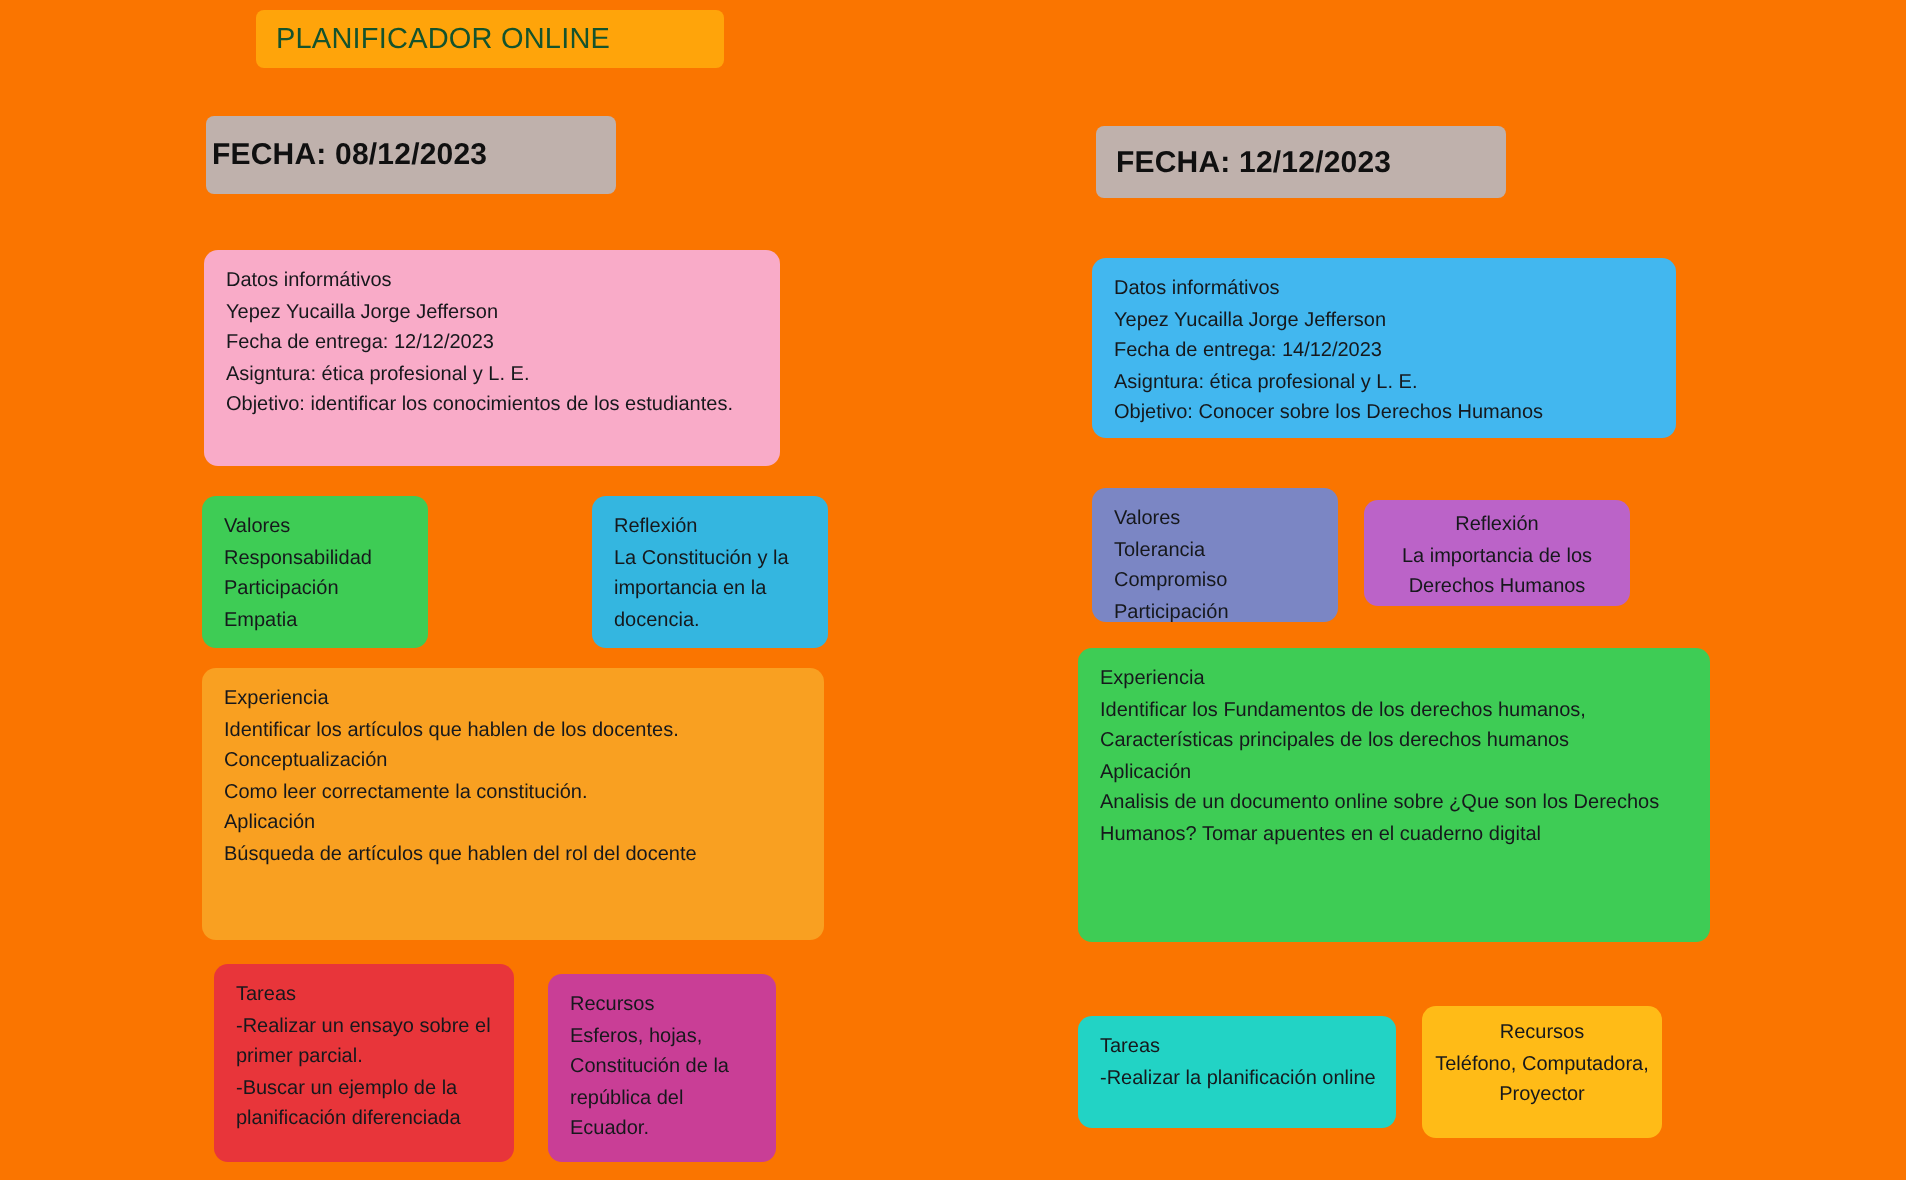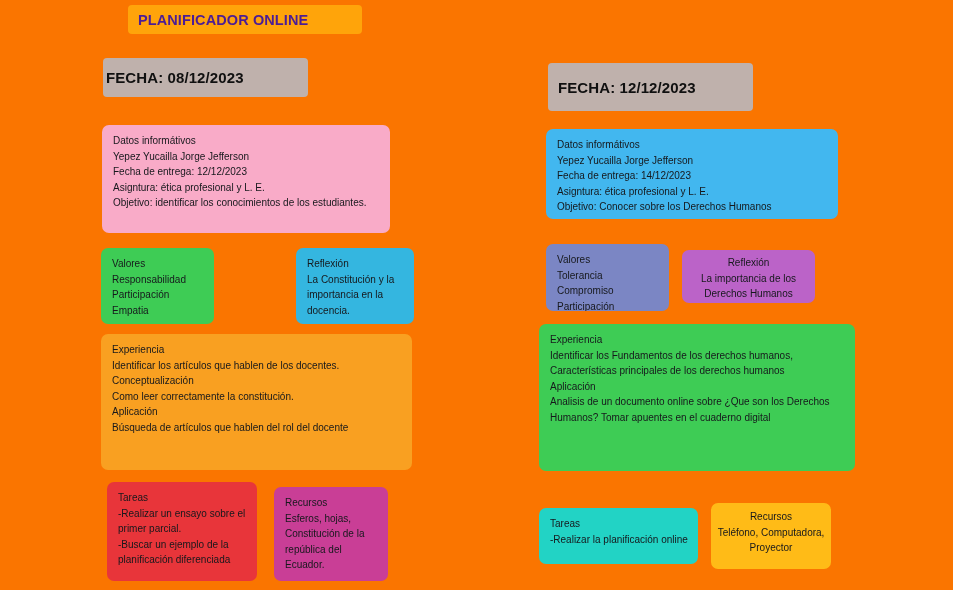--- a/index.html
+++ b/index.html
@@ -37,40 +37,40 @@
     left: 128px;
     top: 5px;
     width: 234px;
     height: 29px;
     background: #ffa40a;
     border-radius: 4px;
     display: flex;
     align-items: center;
     padding-left: 10px;
     font-size: 14.5px;
-    font-weight: bold;
+    font-weight: normal;
     letter-spacing: .1px;
-    color: #4c1d95;
+    color: #14532d;
   }
   .datehdr {
     position: absolute;
     background: #bfb1ac;
     border-radius: 4px;
     display: flex;
     align-items: center;
     font-size: 15px;
     font-weight: bold;
     color: #101010;
     letter-spacing: .1px;
   }
   #date-header-left {
     left: 103px; top: 58px; width: 205px; height: 39px; padding-left: 3px;
   }
   #date-header-right {
-    left: 548px; top: 63px; width: 205px; height: 48px; padding-left: 10px;
+    left: 548px; top: 63px; width: 205px; height: 36px; padding-left: 10px;
   }
   
   #info-left      { left:102px; top:125px;  width:288px; height:108px; background:#f9abc8; }
   #valores-left   { left:101px; top:248px;  width:113px; height:76px;  background:#3ecc55; }
   #reflexion-left { left:296px; top:248px;  width:118px; height:76px;  background:#34b6e0; }
   #exp-left       { left:101px; top:334px;  width:311px; height:136px; background:#f9a021; }
   #tareas-left    { left:107px; top:482px;  width:150px; height:99px;  background:#e8353a; }
   #recursos-left  { left:274px; top:487px;  width:114px; height:94px;  background:#c93e96; }
   
   #info-right      { left:546px; top:129px; width:292px; height:90px;  background:#42b7ef; }

